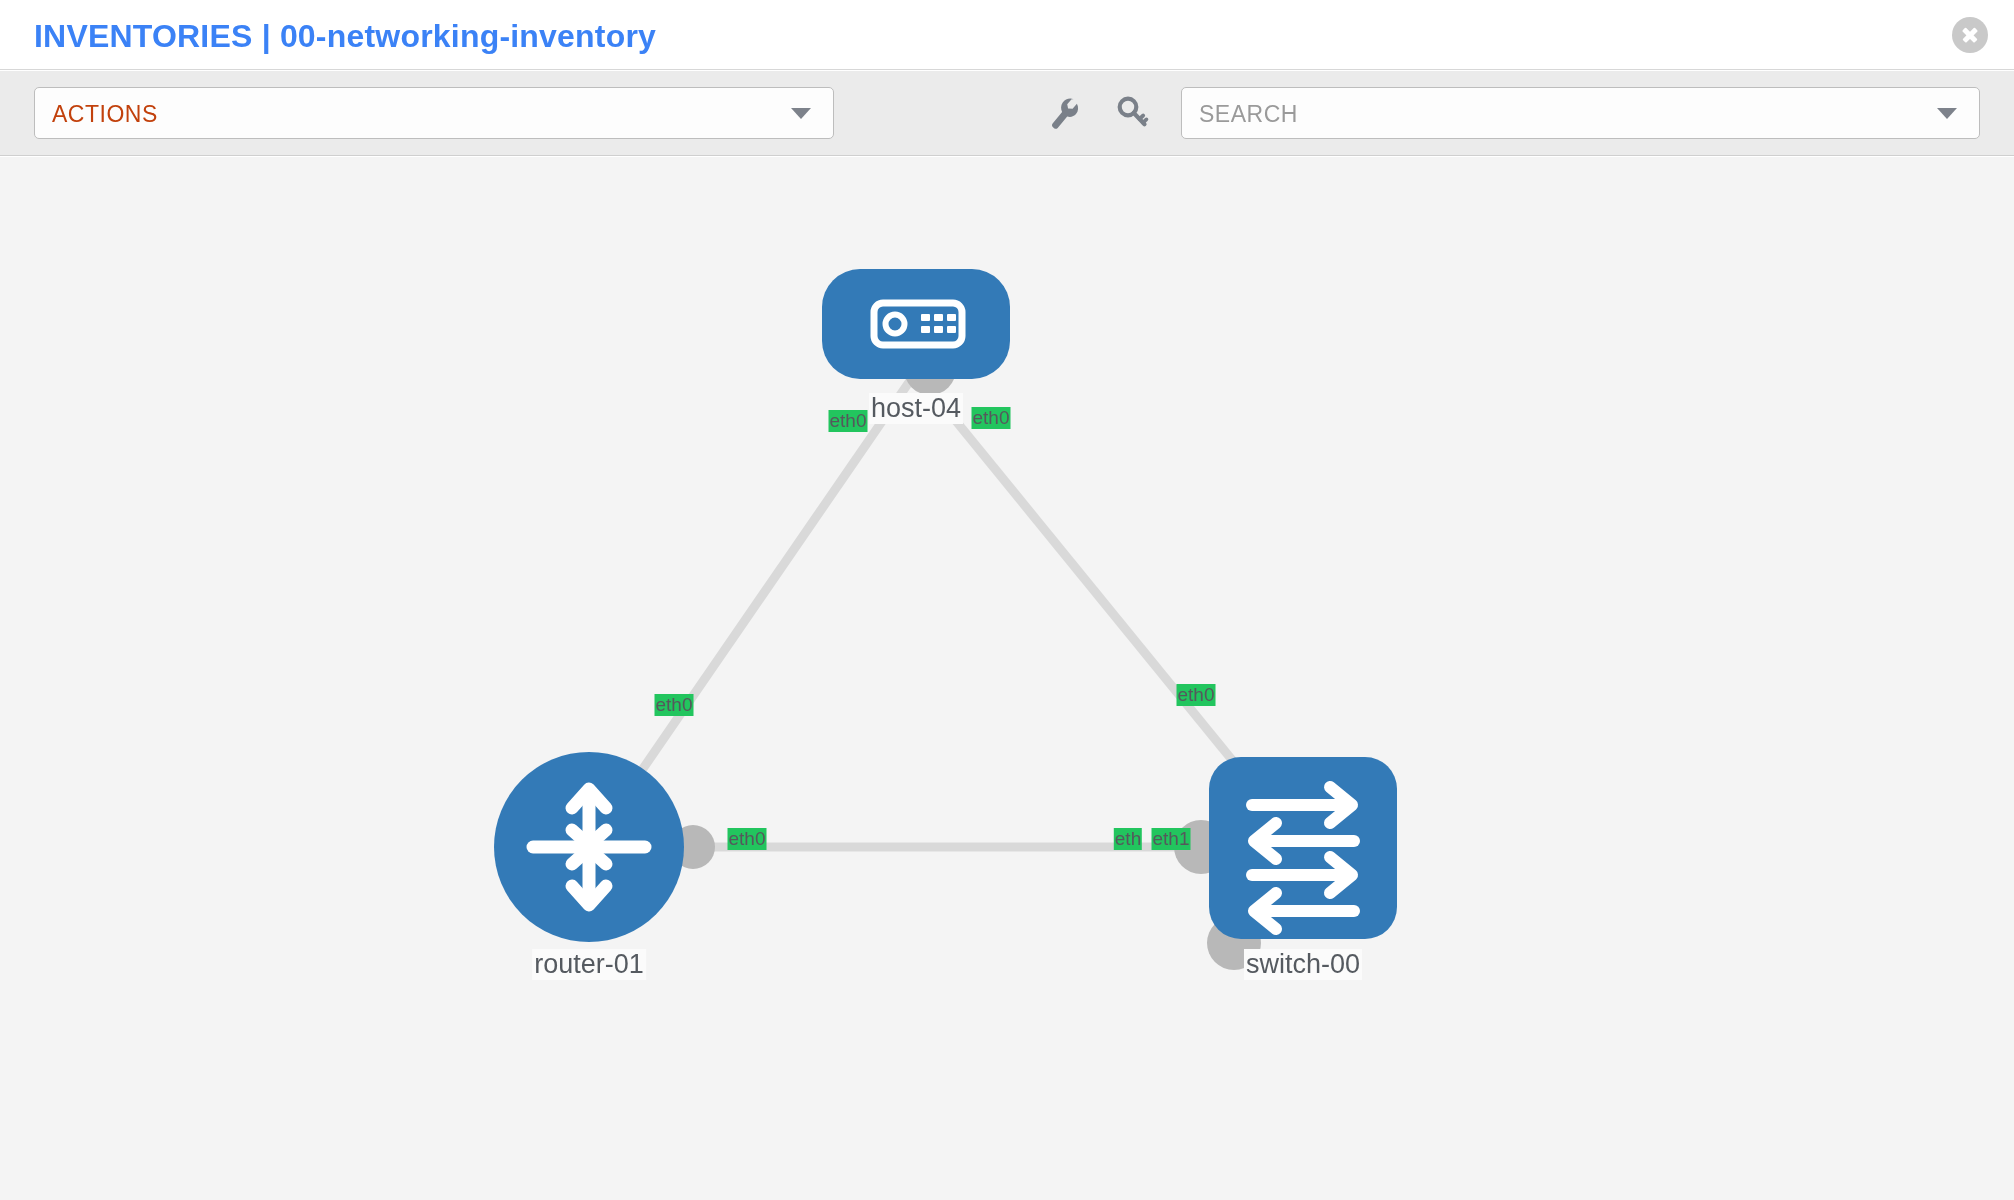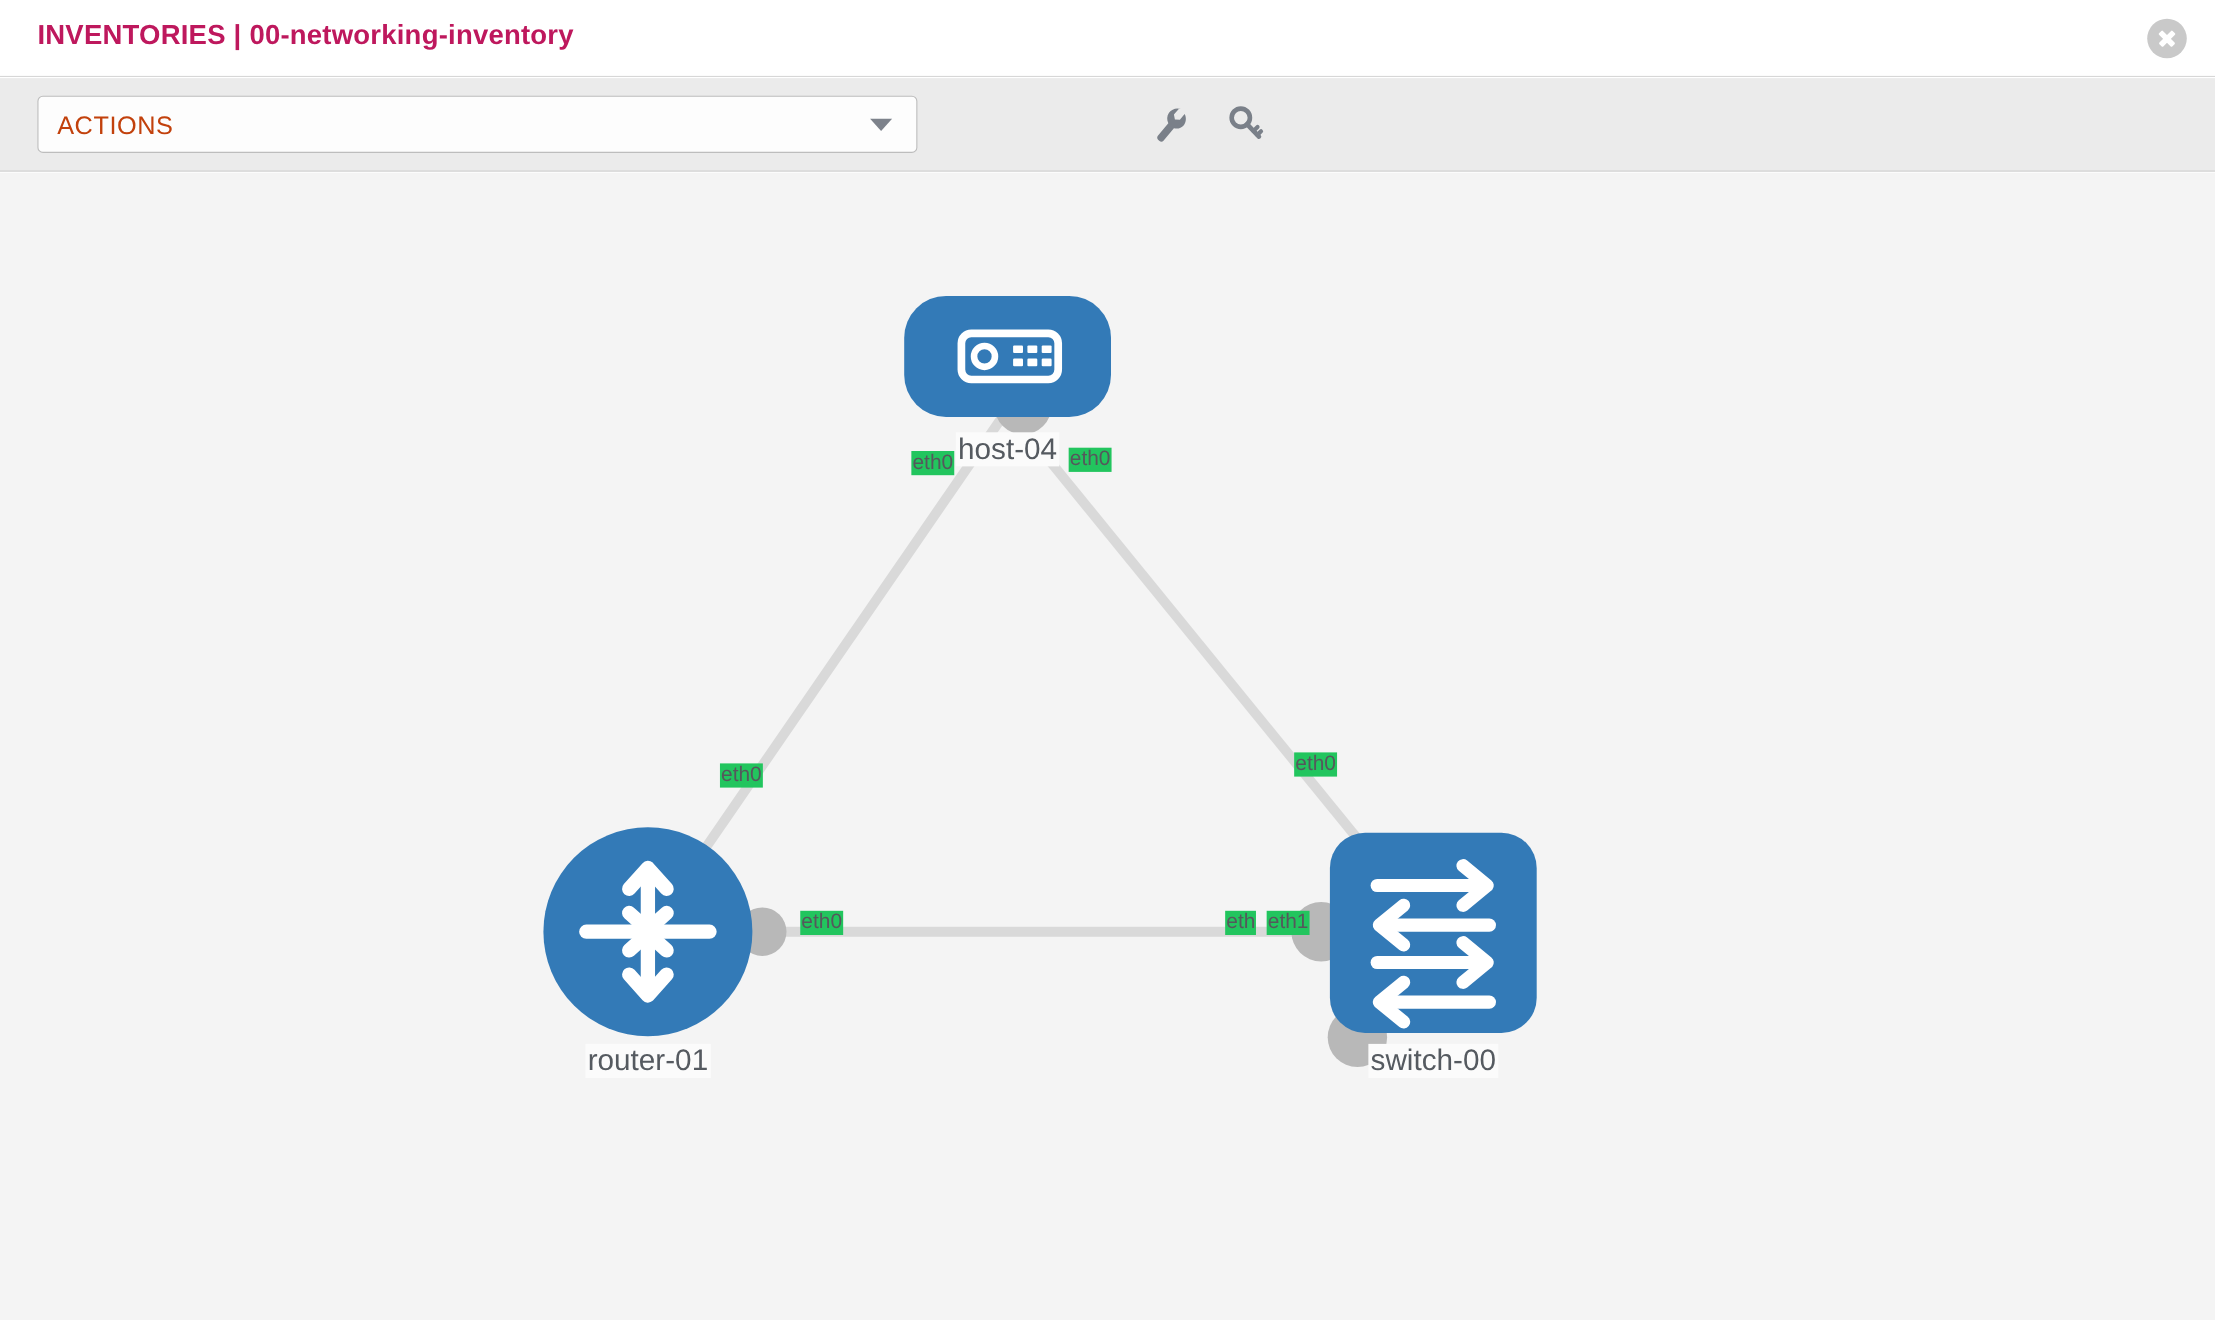--- a/index.html
+++ b/index.html
@@ -13,22 +13,22 @@
 
   
   .header {
     position: absolute; left: 0; top: 0;
     width: 2014px; height: 70px;
     background: #ffffff;
     border-bottom: 1px solid #d7d7d7;
   }
   .header-title {
     position: absolute; left: 34px; top: 18px;
-    font-size: 25px; font-weight: bold;
-    color: #be185d;
+    font-size: 32px; font-weight: bold;
+    color: #3b82f6;
     letter-spacing: 0.2px;
     white-space: nowrap;
   }
   .close-icon {
     position: absolute; right: 26px; top: 17px;
     width: 36px; height: 36px; border-radius: 50%;
     background: #c9c9c9;
     cursor: pointer;
   }
   .close-icon::before, .close-icon::after {
@@ -142,20 +142,24 @@
 
     <div class="tool-icon key-icon">
       <svg viewBox="0 0 40 40" aria-hidden="true">
         <circle cx="15" cy="14" r="8.3" fill="none" stroke="#7a8089" stroke-width="4.2"></circle>
         <path d="M20.6 19.8 L31.5 31.2" stroke="#7a8089" stroke-width="4.2" stroke-linecap="round" fill="none"></path>
         <path d="M26.5 26.0 L30.2 22.5" stroke="#7a8089" stroke-width="3.8" stroke-linecap="round" fill="none"></path>
         <path d="M30.0 29.6 L33.4 26.4" stroke="#7a8089" stroke-width="3.8" stroke-linecap="round" fill="none"></path>
       </svg>
     </div>
 
+    <div class="search-field">
+      <span class="search-placeholder">SEARCH</span>
+      <span class="caret"></span>
+    </div>
   </div>
 
   <div class="canvas">
 
     <svg class="topology-svg" viewBox="0 0 2014 1043">
 
       <g>
         <line x1="916" y1="215" x2="589" y2="690" stroke="#d9d9d9" stroke-width="9"></line>
         <line x1="916" y1="215" x2="1303" y2="690" stroke="#d9d9d9" stroke-width="9"></line>
         <line x1="589" y1="690" x2="1303" y2="690" stroke="#d9d9d9" stroke-width="9"></line>

